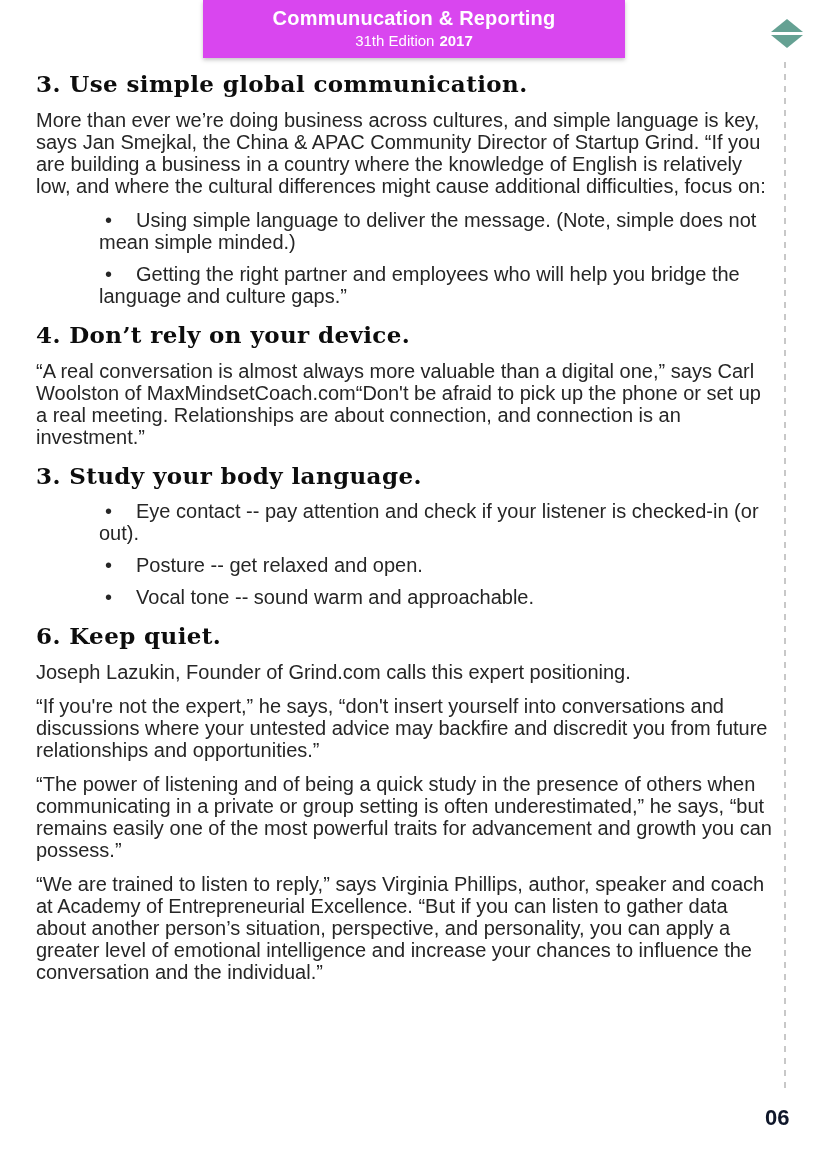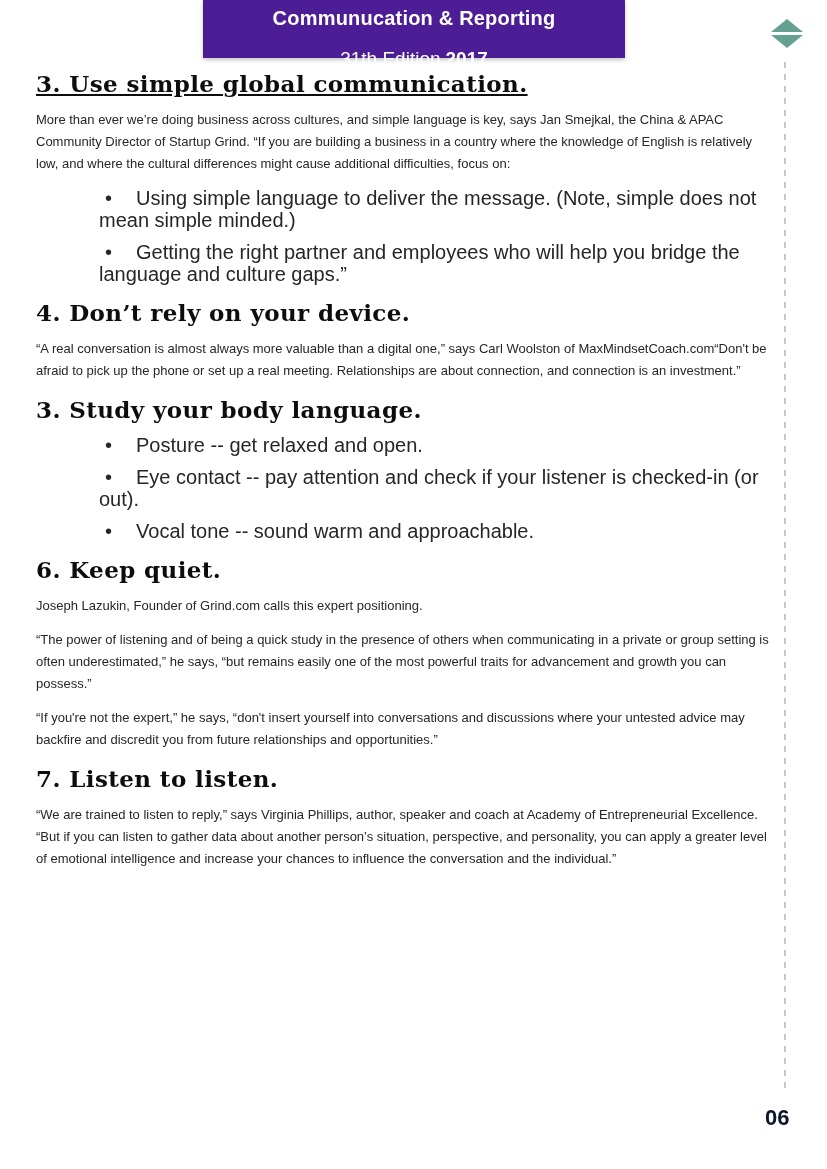--- a/index.html
+++ b/index.html
@@ -10,30 +10,30 @@
     font-family: "Liberation Sans", sans-serif;
     color: #262626;
     position: relative;
     overflow: hidden;
   }
 
   
   .banner {
     position: absolute; left: 203px; top: 0;
     width: 422px; height: 58px;
-    background: #4c1d95;
+    background: #d946ef;
     color: #ffffff;
     text-align: center;
     box-shadow: 0 2px 4px rgba(90,90,90,0.35);
   }
   .banner-title {
     font-size: 20px; font-weight: bold;
     padding-top: 7px; letter-spacing: 0.2px;
   }
-  .banner-sub { font-size: 19px; margin-top: 18px; }
+  .banner-sub { font-size: 15px; margin-top: 2px; }
   .banner-sub .year { font-weight: bold; margin-left: 5px; }
 
   
   .arrows { position: absolute; left: 771px; top: 19px; width: 32px; cursor: pointer; }
   .tri-up {
     width: 0; height: 0;
     border-left: 16px solid transparent; border-right: 16px solid transparent;
     border-bottom: 13px solid #65a193;
   }
   .tri-down {
@@ -59,22 +59,22 @@
   
   .content { position: absolute; left: 36px; top: 70px; width: 737px; }
   .sec-heading {
     font-family: "DejaVu Serif", serif;
     font-weight: bold;
     font-size: 23px; line-height: 27px;
     color: #0d0d0d;
     letter-spacing: 0.4px;
     margin: 14px 0 7px 0;
   }
-  .section:first-child .sec-heading { margin-top: 0; text-decoration: underline; }
-  .para { font-size: 13px; line-height: 22px; margin: 12px 0; }
+  .section:first-child .sec-heading { margin-top: 0; }
+  .para { font-size: 20px; line-height: 22px; margin: 12px 0; }
   .bullets { margin: 11px 0; padding: 0; list-style: none; }
   .bullets li {
     margin: 10px 0 10px 63px;
     text-indent: 6px;
     font-size: 20px; line-height: 22px;
   }
   .bullets li::before { content: "\2022"; margin-right: 24px; }
 </style>
 </head>
 <body>
@@ -107,31 +107,30 @@
   </div>
 
   <div class="section">
     <div class="sec-heading">4. Don’t rely on your device.</div>
     <p class="para">“A real conversation is almost always more valuable than a digital one,” says Carl Woolston of MaxMindsetCoach.com“Don't be afraid to pick up the phone or set up a real meeting. Relationships are about connection, and connection is an investment.”</p>
   </div>
 
   <div class="section">
     <div class="sec-heading">3. Study your body language.</div>
     <ul class="bullets">
+      <li>Eye contact -- pay attention and check if your listener is checked-in (or out).</li>
       <li>Posture -- get relaxed and open.</li>
-      <li>Eye contact -- pay attention and check if your listener is checked-in (or out).</li>
       <li>Vocal tone -- sound warm and approachable.</li>
     </ul>
   </div>
 
   <div class="section">
     <div class="sec-heading">6. Keep quiet.</div>
     <p class="para">Joseph Lazukin, Founder of Grind.com calls this expert positioning.</p>
+    <p class="para">“If you're not the expert,” he says, “don't insert yourself into conversations and discussions where your untested advice may backfire and discredit you from future relationships and opportunities.”</p>
     <p class="para">“The power of listening and of being a quick study in the presence of others when communicating in a private or group setting is often underestimated,” he says, “but remains easily one of the most powerful traits for advancement and growth you can possess.”</p>
-    <p class="para">“If you're not the expert,” he says, “don't insert yourself into conversations and discussions where your untested advice may backfire and discredit you from future relationships and opportunities.”</p>
   </div>
 
   <div class="section">
-    <div class="sec-heading">7. Listen to listen.</div>
     <p class="para">“We are trained to listen to reply,” says Virginia Phillips, author, speaker and coach at Academy of Entrepreneurial Excellence. “But if you can listen to gather data about another person’s situation, perspective, and personality, you can apply a greater level of emotional intelligence and increase your chances to influence the conversation and the individual.”</p>
   </div>
 
 </div>
 
 </body></html>

